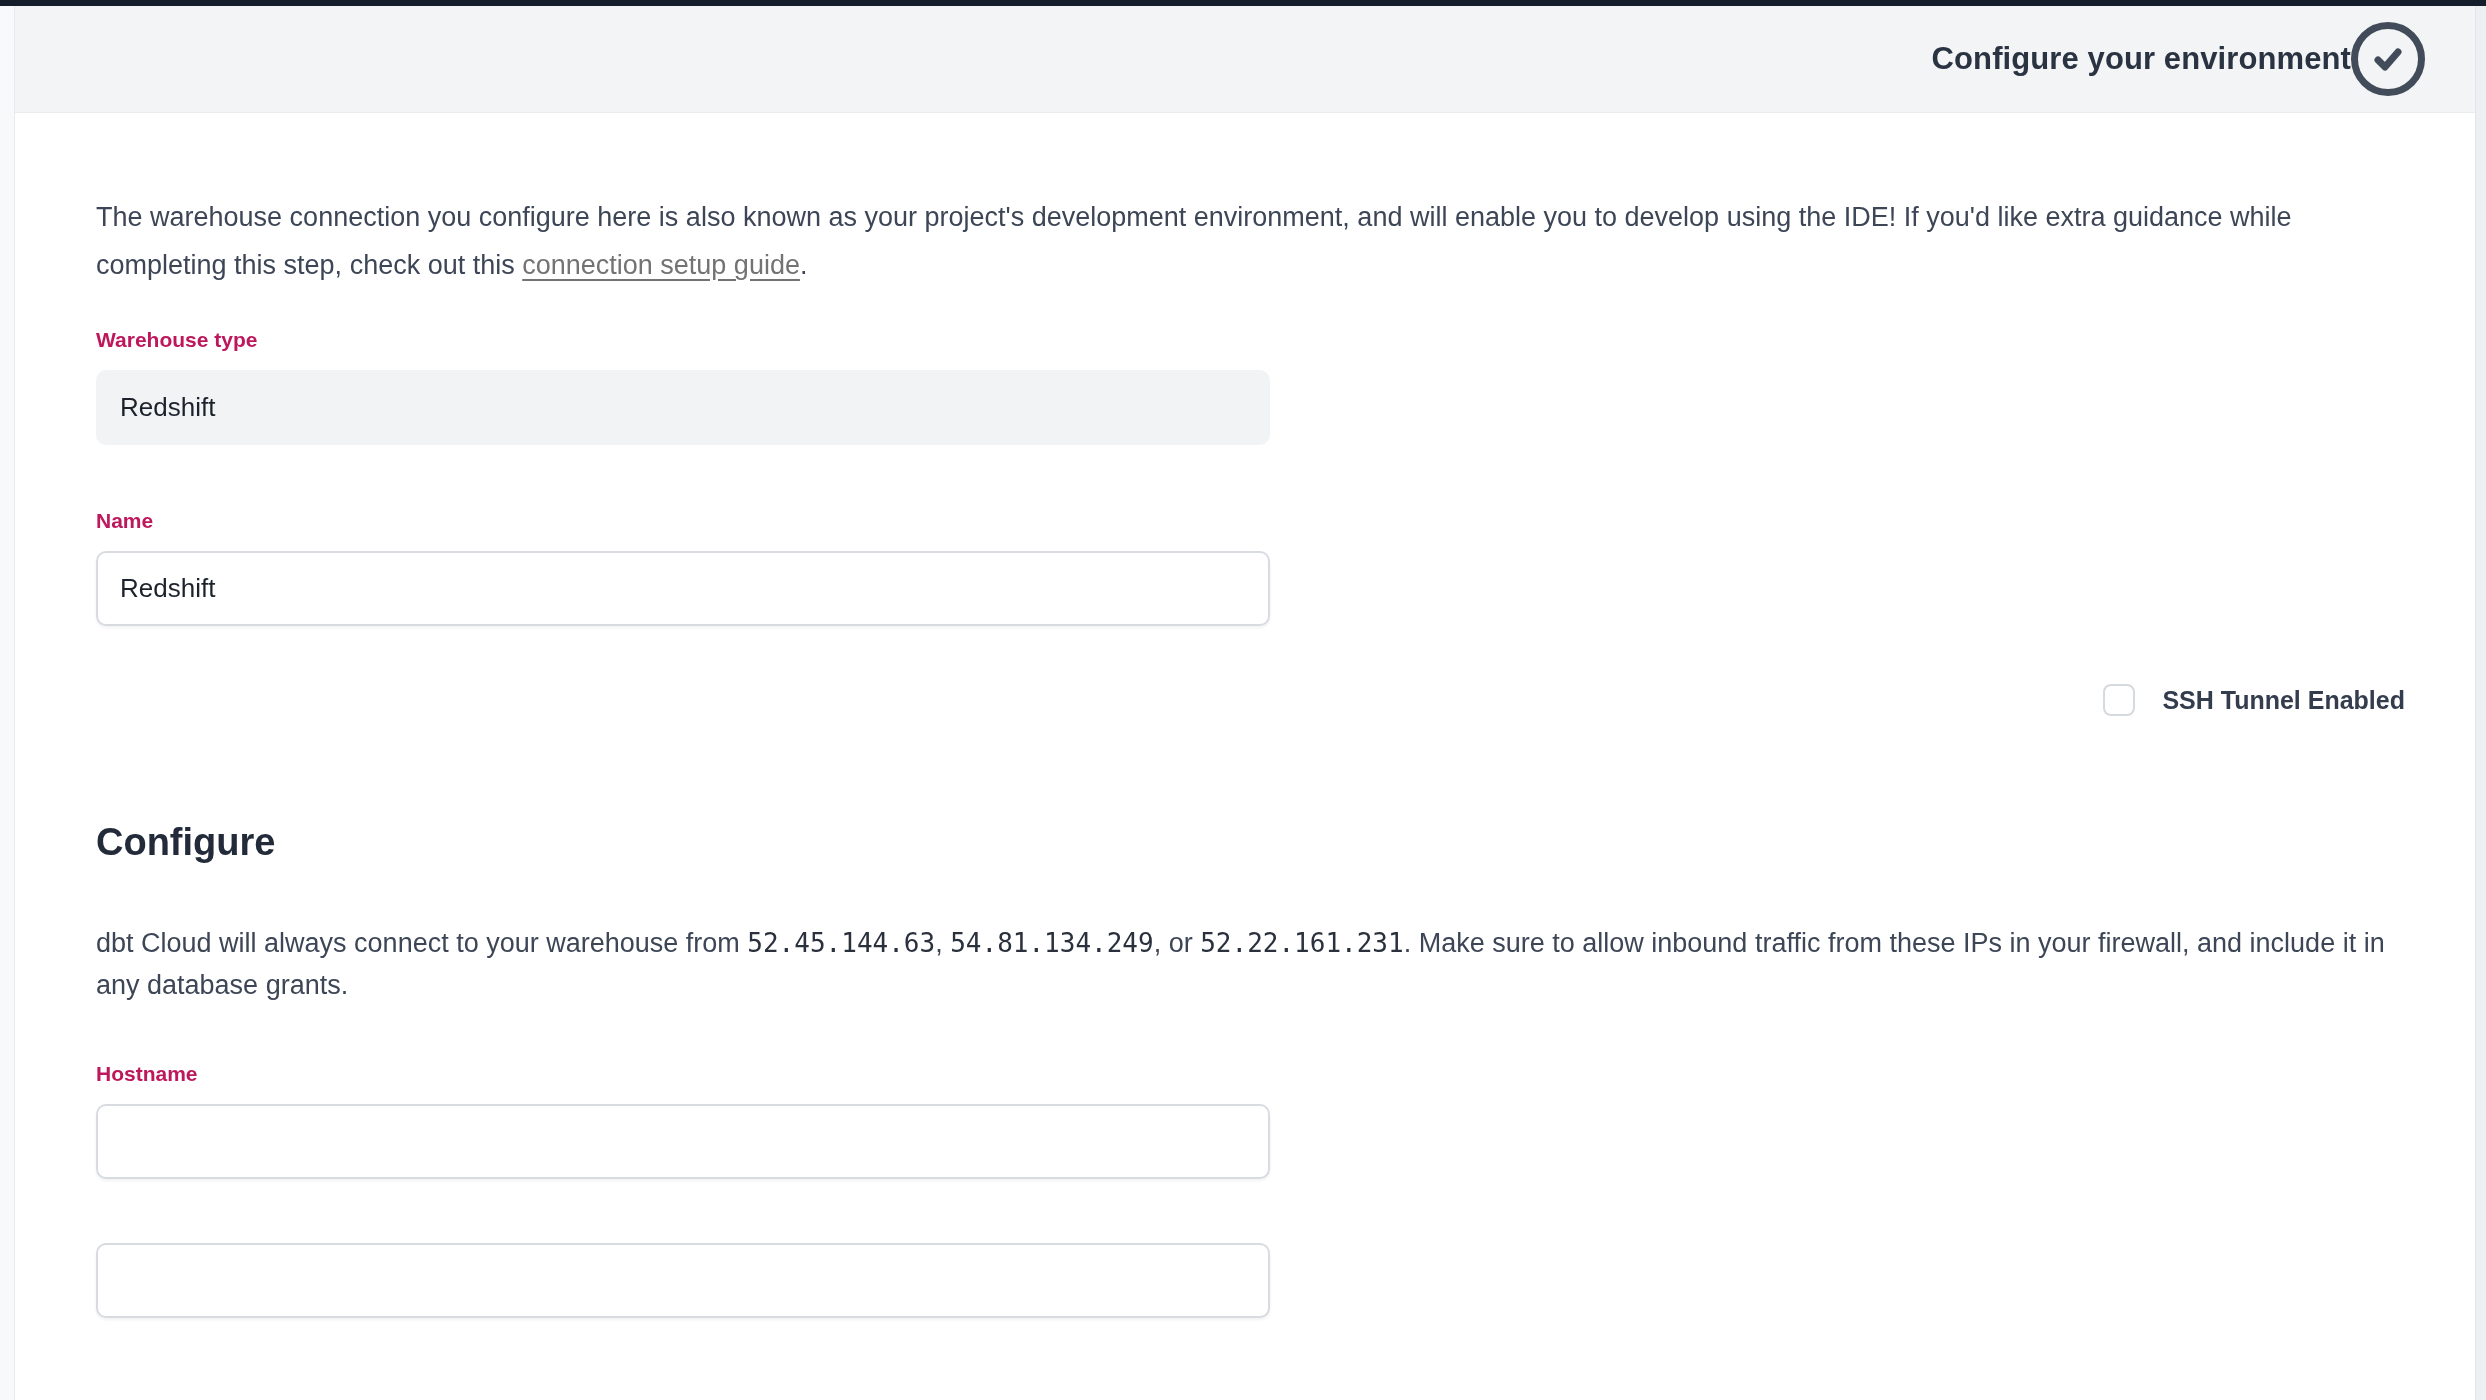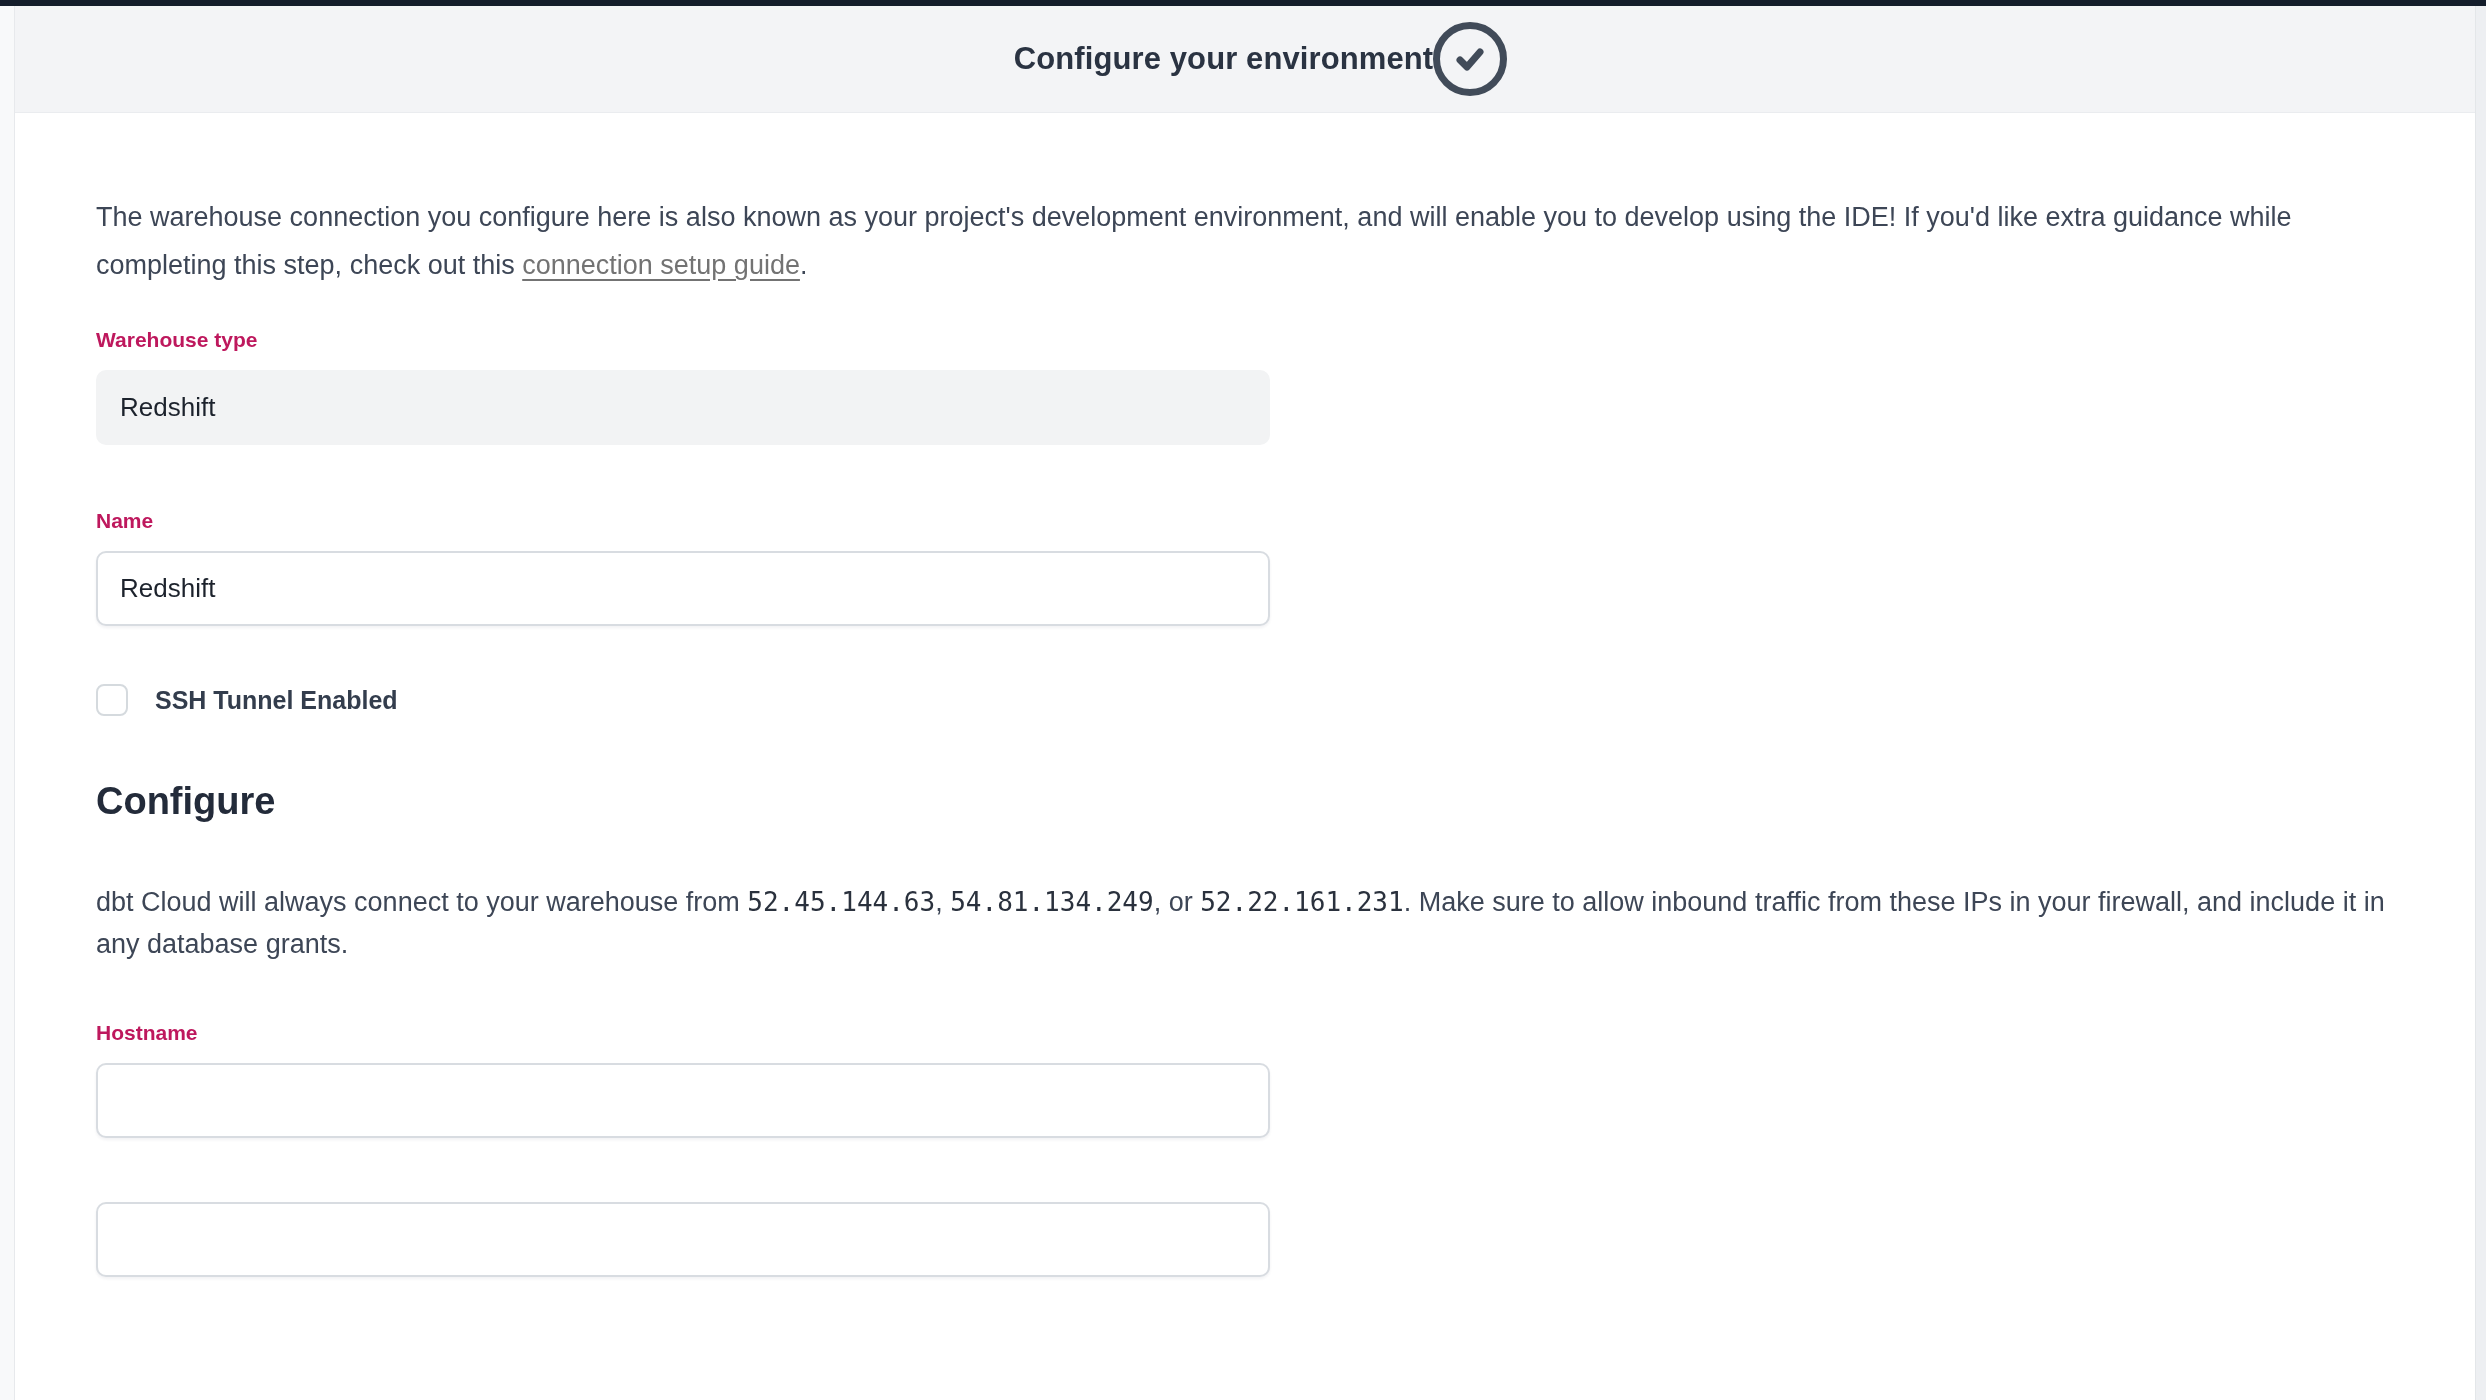--- a/index.html
+++ b/index.html
@@ -39,21 +39,21 @@
     background: #ffffff;
     display: flex;
     flex-direction: column;
   }
   .card-header {
     height: 107px;
     background: #f3f4f6;
     border-bottom: 1px solid #eaecef;
     display: flex;
     align-items: center;
-    justify-content: center;
+    justify-content: flex-end;
     padding: 0 50px 0 81px;
     box-sizing: border-box;
     flex: 0 0 auto;
   }
   .card-title {
     font-size: 31px;
     font-weight: 700;
     color: #2a3342;
     letter-spacing: 0.1px;
     margin: 0;
@@ -120,21 +120,22 @@
     color: #1c222c;
     font-family: "Liberation Sans", sans-serif;
     box-shadow: 0 2px 3px rgba(30, 40, 60, 0.06);
     outline: none;
     display: block;
   }
   .input-gap-lg { margin-bottom: 58px; }
   .checkbox-row {
     display: flex;
     align-items: center;
-    margin-bottom: 61px;
+    margin-bottom: 102px;
+    justify-content: flex-end;
   }
   .checkbox {
     width: 28px;
     height: 28px;
     border: 2px solid #d5dade;
     border-radius: 8px;
     background: #ffffff;
     box-sizing: content-box;
     cursor: pointer;
     flex: 0 0 auto;

